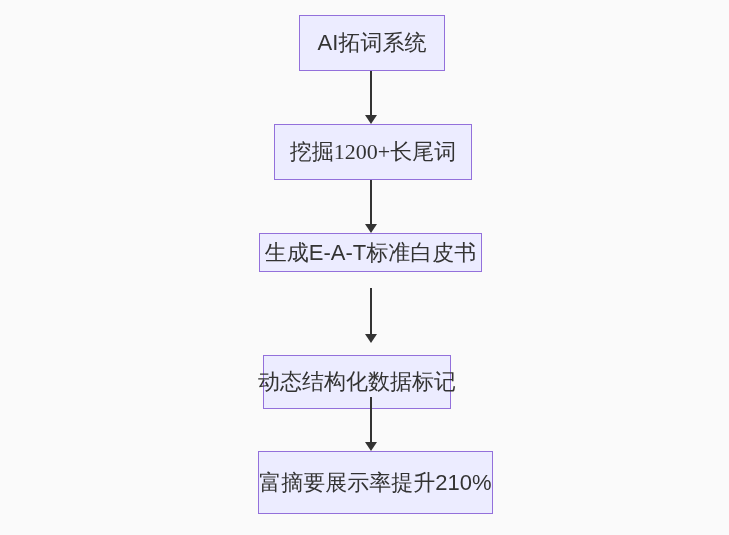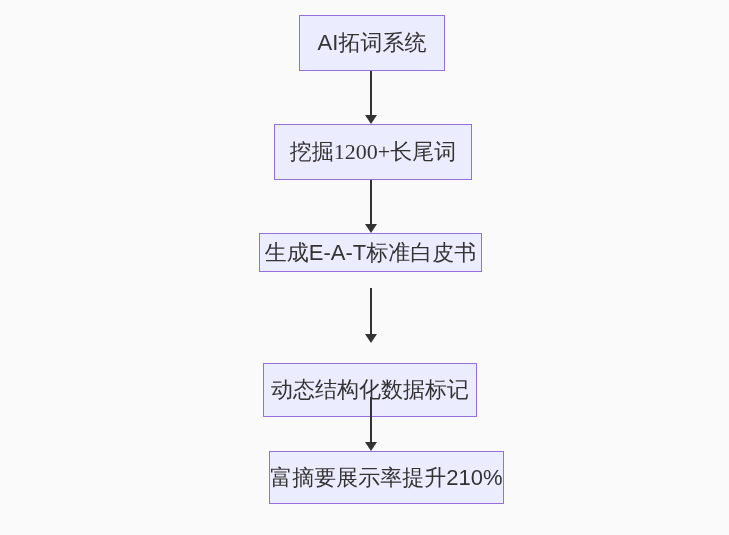--- a/index.html
+++ b/index.html
@@ -25,22 +25,22 @@
     font-size: 22px;
     line-height: 1;
     display: flex;
     align-items: center;
     justify-content: center;
     white-space: nowrap;
   }
   .node-1 { left: 299px; top: 15px;  width: 146px; height: 56px; }
   .node-2 { left: 274px; top: 124px; width: 198px; height: 56px; font-family: Liberation Serif, serif; }
   .node-3 { left: 259px; top: 233px; width: 223px; height: 39px; }
-  .node-4 { left: 263px; top: 363px; width: 214px; height: 54px; align-items: center; }
-  .node-5 { left: 269px; top: 451px; width: 235px; height: 53px; }
+  .node-4 { left: 263px; top: 355px; width: 188px; height: 54px; align-items: center; }
+  .node-5 { left: 258px; top: 451px; width: 235px; height: 63px; }
 
   .flow-arrow {
     position: absolute;
     left: 364px;            
     width: 14px;
     display: flex;
     flex-direction: column;
     align-items: center;
   }
   .arrow-1 { top: 71px;  height: 53px; }

